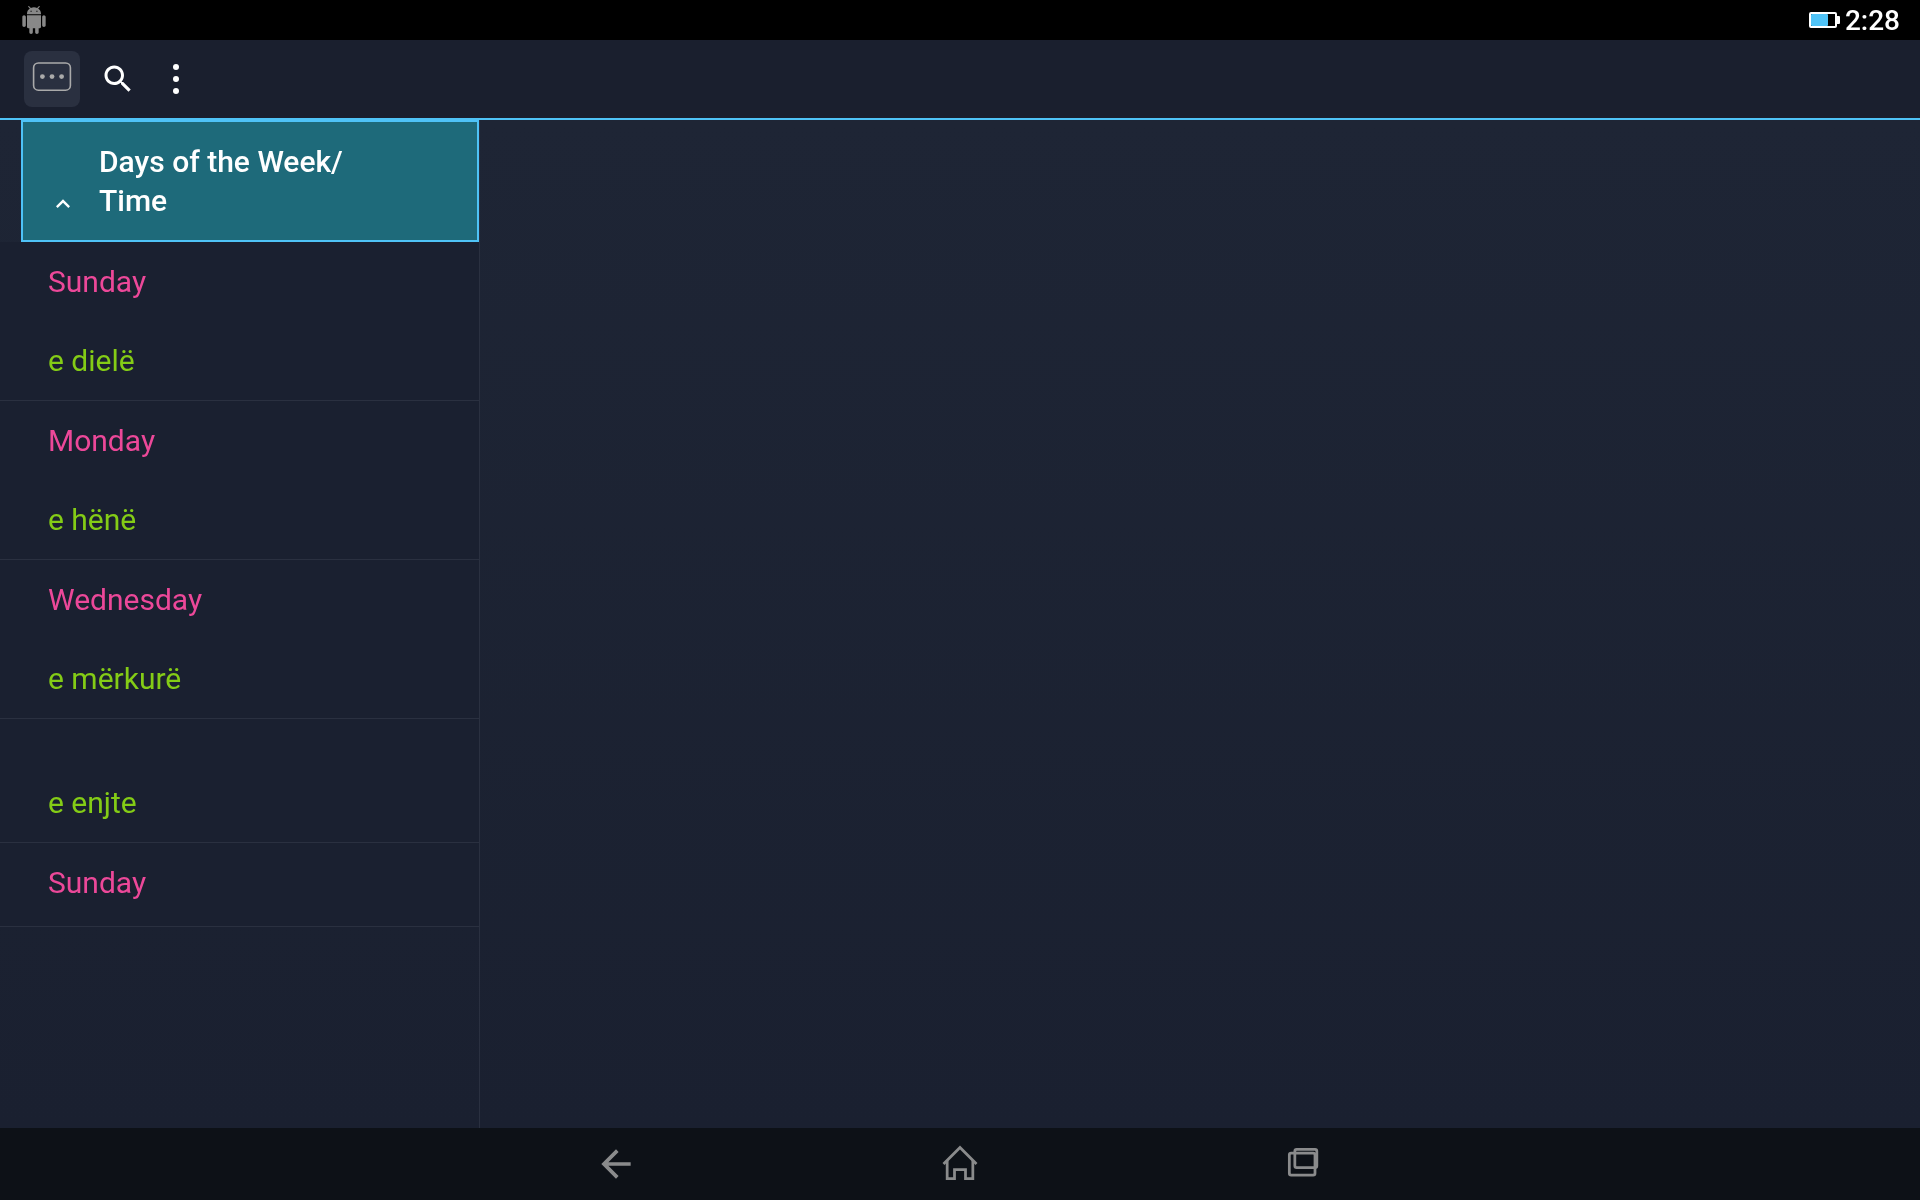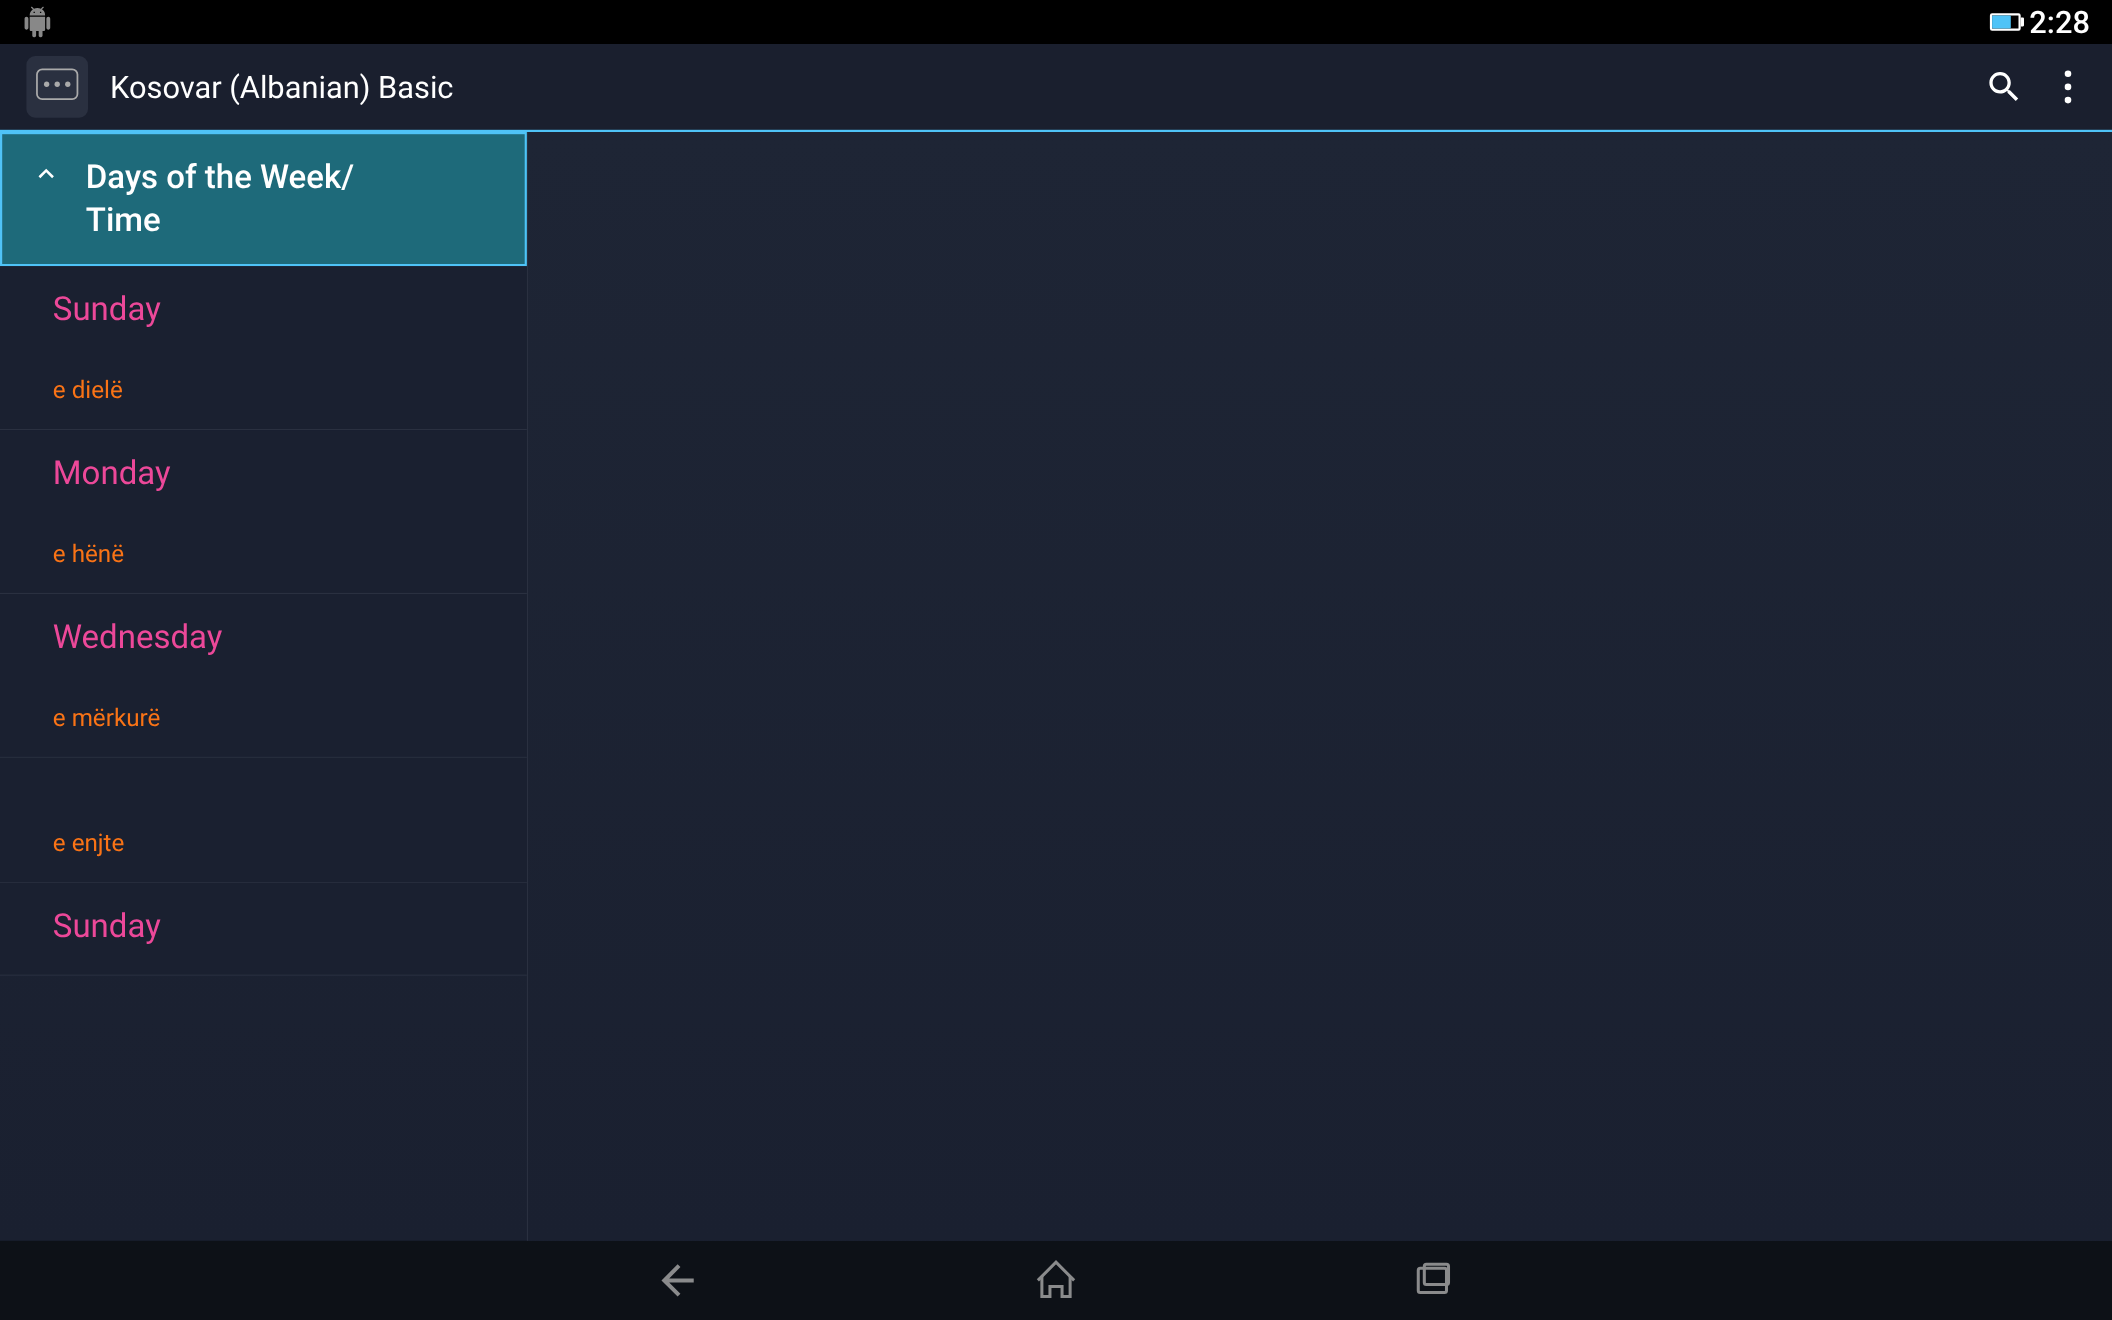--- a/index.html
+++ b/index.html
@@ -161,24 +161,25 @@
     .sidebar::-webkit-scrollbar-thumb {
       background: #3a4050;
       border-radius: 2px;
     }
 
     
     .category-header {
       background: #1e6a7a;
       border: 2px solid #4fc3f7;
       display: flex;
-      align-items: flex-start;
+      align-items: flex-end;
       padding: 20px 24px;
       cursor: pointer;
       min-height: 105px;
+      margin-left: 21px;
     }
 
     .chevron-icon {
       width: 32px;
       height: 32px;
       margin-right: 20px;
       flex-shrink: 0;
       display: flex;
       align-items: center;
       justify-content: center;
@@ -200,23 +201,23 @@
     }
 
     .list-item-english {
       font-size: 30px;
       font-weight: 400;
       color: #ec4899;
       margin-bottom: 4px;
     }
 
     .list-item-translation {
-      font-size: 22px;
+      font-size: 30px;
       font-weight: 400;
-      color: #f97316;
+      color: #84cc16;
       margin-top: 44px;
     }
 
     
     .detail-area {
       flex: 1;
       height: 100%;
       background: linear-gradient(180deg, #1e2535 0%, #1a2030 100%);
     }
 
@@ -262,21 +263,20 @@
 
 <div class="app-bar">
   <div class="app-icon">
     <svg viewBox="0 0 50 44" fill="none">
       <rect x="2" y="2" width="46" height="34" rx="6" fill="#2a3040" stroke="#aaaaaa" stroke-width="2"></rect>
       <circle cx="13" cy="19" r="3" fill="#aaaaaa"></circle>
       <circle cx="25" cy="19" r="3" fill="#aaaaaa"></circle>
       <circle cx="37" cy="19" r="3" fill="#aaaaaa"></circle>
     </svg>
   </div>
-  <span class="app-title">Kosovar (Albanian) Basic</span>
   <div class="app-bar-actions">
     <div class="action-icon">
       <svg width="36" height="36" viewBox="0 0 24 24" fill="#ffffff">
         <path d="M15.5 14h-.79l-.28-.27C15.41 12.59 16 11.11 16 9.5 16 5.91 13.09 3 9.5 3S3 5.91 3 9.5 5.91 16 9.5 16c1.61 0 3.09-.59 4.23-1.57l.27.28v.79l5 4.99L20.49 19l-4.99-5zm-6 0C7.01 14 5 11.99 5 9.5S7.01 5 9.5 5 14 7.01 14 9.5 11.99 14 9.5 14z"></path>
       </svg>
     </div>
     <div class="action-icon">
       <svg width="32" height="36" viewBox="0 0 8 24" fill="#ffffff">
         <circle cx="4" cy="4" r="2"></circle>
         <circle cx="4" cy="12" r="2"></circle>

